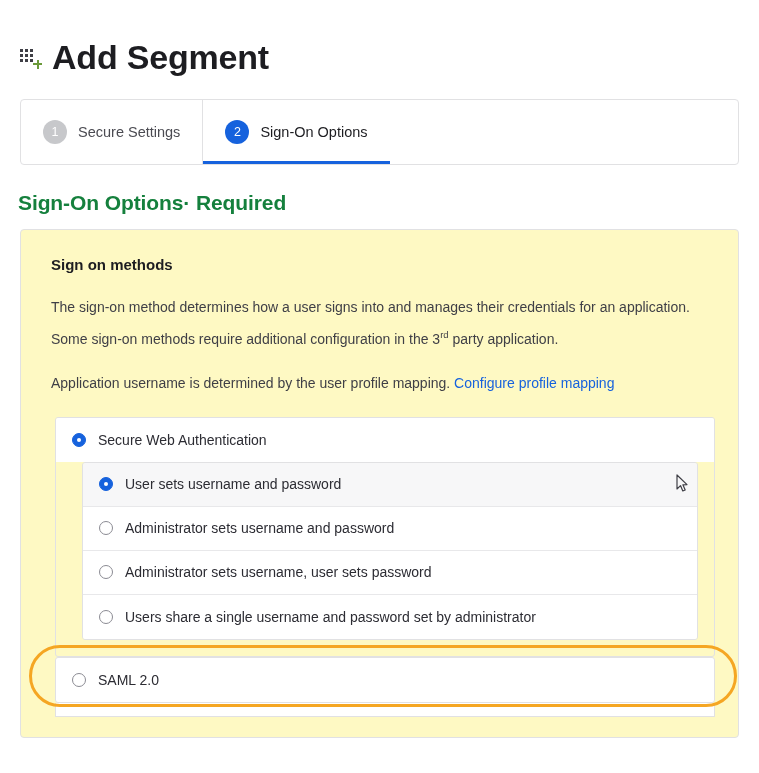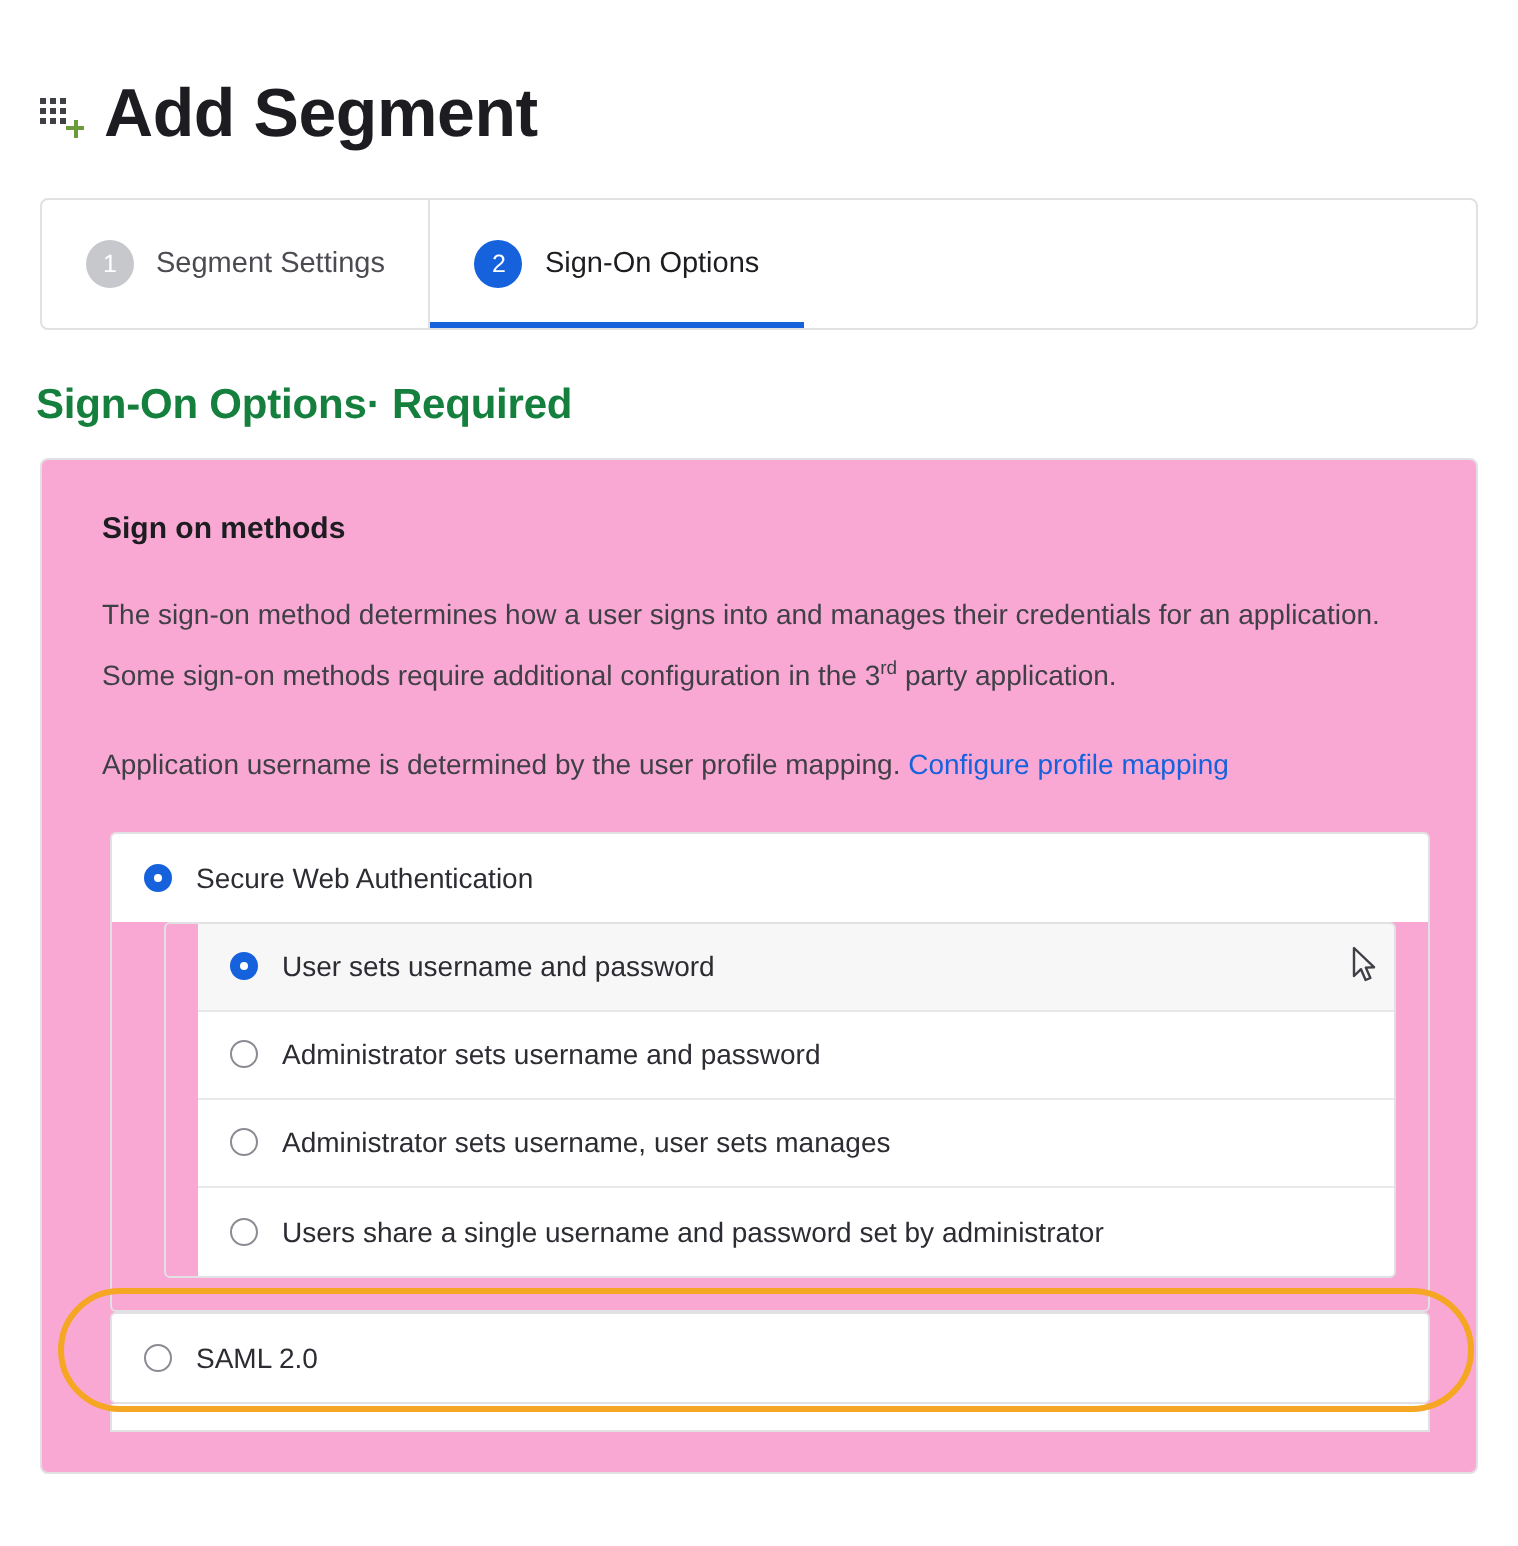--- a/index.html
+++ b/index.html
@@ -128,21 +128,21 @@
   }
   .section-heading .req {
     font-weight: bold;
   }
 
   
   .panel {
     margin: 14px 20px 0 20px;
     border: 1px solid #e1e1e3;
     border-radius: 4px;
-    background: #f9a8d4;
+    background: #fef9c3;
     padding: 26px 30px 20px 30px;
     box-sizing: border-box;
   }
   .panel-title {
     font-size: 15px;
     font-weight: bold;
     color: #1d1d21;
     margin-bottom: 20px;
   }
   .panel-para {
@@ -213,21 +213,20 @@
     transform: translate(-50%, -50%);
   }
 
   
   .sub-box {
     margin: 0 16px 16px 26px;
     border: 1px solid #e1e1e3;
     border-radius: 3px;
     overflow: hidden;
     position: relative;
-    padding-left: 16px;
   }
   .sub-row {
     display: flex;
     align-items: center;
     height: 44px;
     padding: 0 16px;
     box-sizing: border-box;
     cursor: pointer;
     background: #fff;
     border-bottom: 1px solid #e8e8ea;
@@ -312,21 +311,21 @@
         <span style="left:10px;top:10px"></span>
     </div>
     <div class="plus"></div>
   </div>
   <div class="page-title">Add Segment</div>
 </div>
 
 <div class="tabs-wrap">
   <div class="tab">
     <div class="tab-badge">1</div>
-    <div class="tab-label">Segment Settings</div>
+    <div class="tab-label">Secure Settings</div>
   </div>
   <div class="tab active">
     <div class="tab-badge">2</div>
     <div class="tab-label">Sign-On Options</div>
   </div>
 </div>
 
 <div class="section-heading">
   <span>Sign-On Options</span><span class="req">· Required</span>
 </div>
@@ -358,21 +357,21 @@
             <path d="M4 2 L4 16 L7.5 12.6 L9.8 18 L12.2 17 L9.9 11.8 L14 11.6 Z" fill="none" stroke="#3f3f46" stroke-width="1.2" stroke-linejoin="round"></path>
           </svg>
         </span>
       </div>
       <div class="sub-row">
         <span class="radio"></span>
         <span class="sub-label">Administrator sets username and password</span>
       </div>
       <div class="sub-row">
         <span class="radio"></span>
-        <span class="sub-label">Administrator sets username, user sets manages</span>
+        <span class="sub-label">Administrator sets username, user sets password</span>
       </div>
       <div class="sub-row">
         <span class="radio"></span>
         <span class="sub-label">Users share a single username and password set by administrator</span>
       </div>
     </div>
   </div>
 
   <div class="saml-wrap">
     <div class="saml-box">

